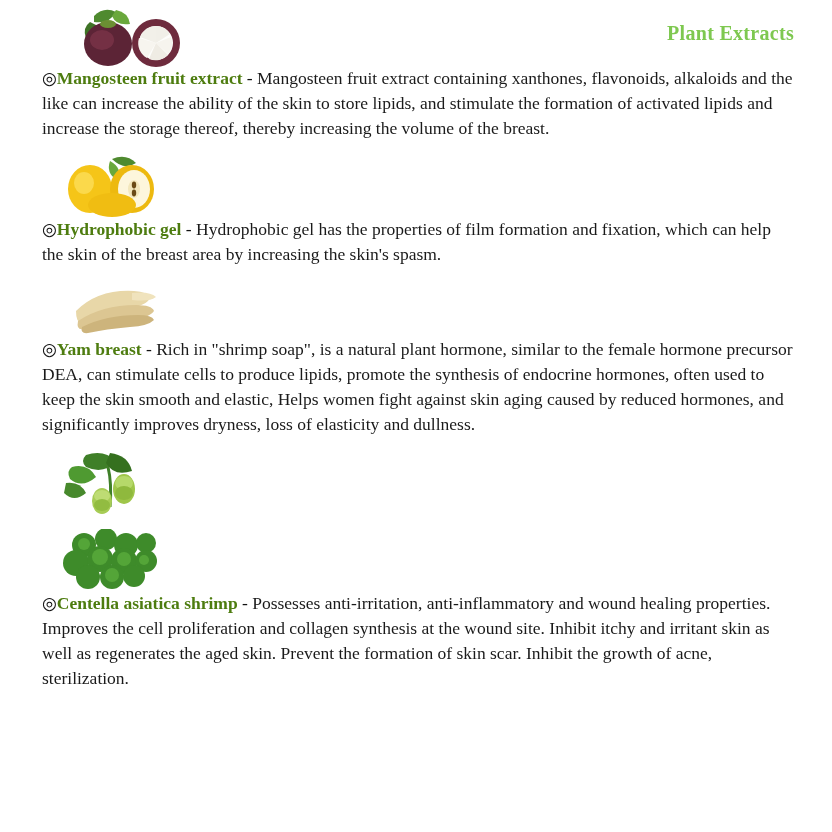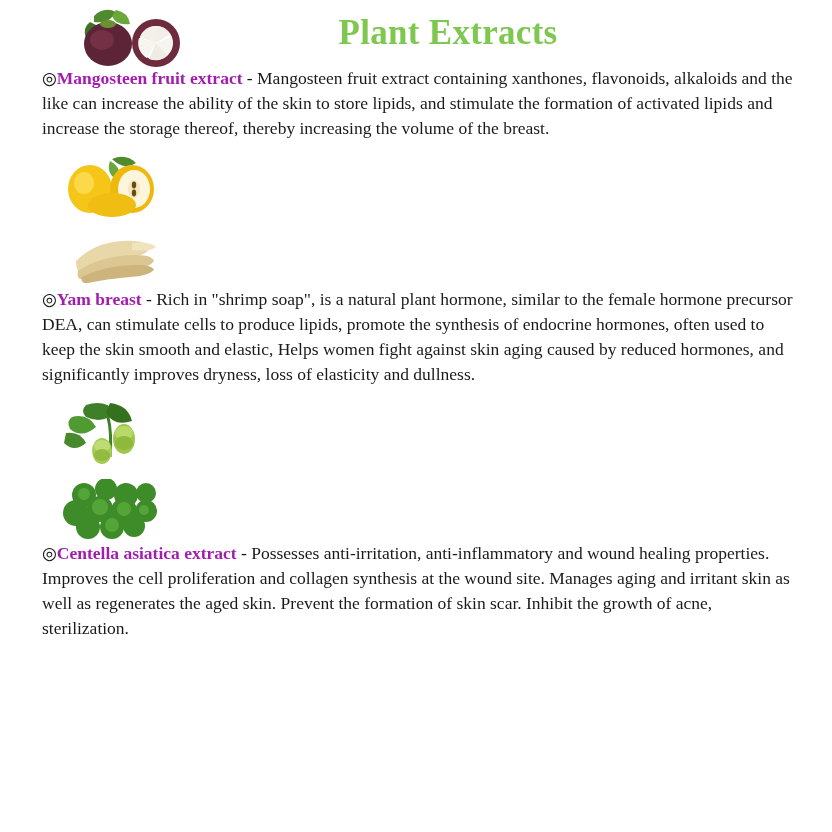--- a/index.html
+++ b/index.html
@@ -15,22 +15,22 @@
     overflow: hidden;
   }
   .page {
     position: relative;
     width: 832px;
     height: 832px;
     box-sizing: border-box;
     padding: 0 38px 0 42px;
   }
   .title {
-    text-align: center;
-    font-size: 35px;
+    text-align: right;
+    font-size: 20px;
     font-weight: bold;
     color: #7ec850;
     letter-spacing: 0.3px;
     margin: 14px 0 0 0;
     line-height: 38px;
     padding-left: 60px;
   }
   .section {
     margin: 0;
   }
@@ -43,21 +43,21 @@
     font-size: 17.5px;
     line-height: 25px;
     text-align: left;
     margin: 0;
   }
   .bullet {
     font-size: 17px;
     color: #111;
   }
   .term {
-    color: #a21caf;
+    color: #4d7c0f;
     font-weight: bold;
   }
   .dash {
     color: #111;
   }
 
   
   .art svg { position: absolute; left: 0; top: 0; }
 
   
@@ -113,20 +113,25 @@
 
         <ellipse cx="72" cy="34" rx="22" ry="24" fill="#edb90f"></ellipse>
         <ellipse cx="74" cy="34" rx="16" ry="19" fill="#fdf6dc"></ellipse>
         <ellipse cx="74" cy="34" rx="6" ry="9" fill="#f3e7bc"></ellipse>
         <ellipse cx="74" cy="30" rx="2.2" ry="3.4" fill="#6b4a16"></ellipse>
         <ellipse cx="74" cy="38" rx="2.2" ry="3.4" fill="#6b4a16"></ellipse>
 
         <ellipse cx="52" cy="50" rx="24" ry="12" fill="#f0bd12"></ellipse>
       </svg>
     </div>
+    <p class="para">
+      <span class="bullet">◎</span><span class="term">Hydrophobic gel</span>
+      <span class="dash">-</span>
+      <span>Hydrophobic gel has the properties of film formation and fixation, which can help the skin of the breast area by increasing the skin's spasm.</span>
+    </p>
   </div>
 
   <div class="sp-b"></div>
 
   <div class="section">
     <div class="art" style="height:60px;margin-left:20px;">
       <svg width="120" height="60" viewBox="0 0 120 60">
         <path d="M14 34 q22 -22 58 -20 q14 1 16 7 q-4 8 -22 10 q-26 3 -44 14 q-8 3 -8 -11 z" fill="#e8d7a8"></path>
         <path d="M16 44 q24 -16 58 -16 q16 0 18 6 q-6 8 -26 9 q-26 2 -44 9 q-8 2 -6 -8 z" fill="#dcc692"></path>
         <path d="M20 50 q24 -12 56 -12 q14 0 16 5 q-6 6 -24 7 q-24 2 -42 6 q-8 1 -6 -6 z" fill="#cdb47c"></path>
@@ -184,19 +189,19 @@
         <g fill="#5cae3d" opacity="0.75">
           <circle cx="46" cy="28" r="8"></circle>
           <circle cx="70" cy="30" r="7"></circle>
           <circle cx="30" cy="15" r="6"></circle>
           <circle cx="58" cy="46" r="7"></circle>
           <circle cx="90" cy="31" r="5"></circle>
         </g>
       </svg>
     </div>
     <p class="para">
-      <span class="bullet">◎</span><span class="term">Centella asiatica extract</span>
-      <span class="dash">-</span>
-      <span>Possesses anti-irritation, anti-inflammatory and wound healing properties. Improves the cell proliferation and collagen synthesis at the wound site. Manages aging and irritant skin as well as regenerates the aged skin. Prevent the formation of skin scar. Inhibit the growth of acne, sterilization.</span>
+      <span class="bullet">◎</span><span class="term">Centella asiatica shrimp</span>
+      <span class="dash">-</span>
+      <span>Possesses anti-irritation, anti-inflammatory and wound healing properties. Improves the cell proliferation and collagen synthesis at the wound site. Inhibit itchy and irritant skin as well as regenerates the aged skin. Prevent the formation of skin scar. Inhibit the growth of acne, sterilization.</span>
     </p>
   </div>
 
 </div>
 
 </body></html>

